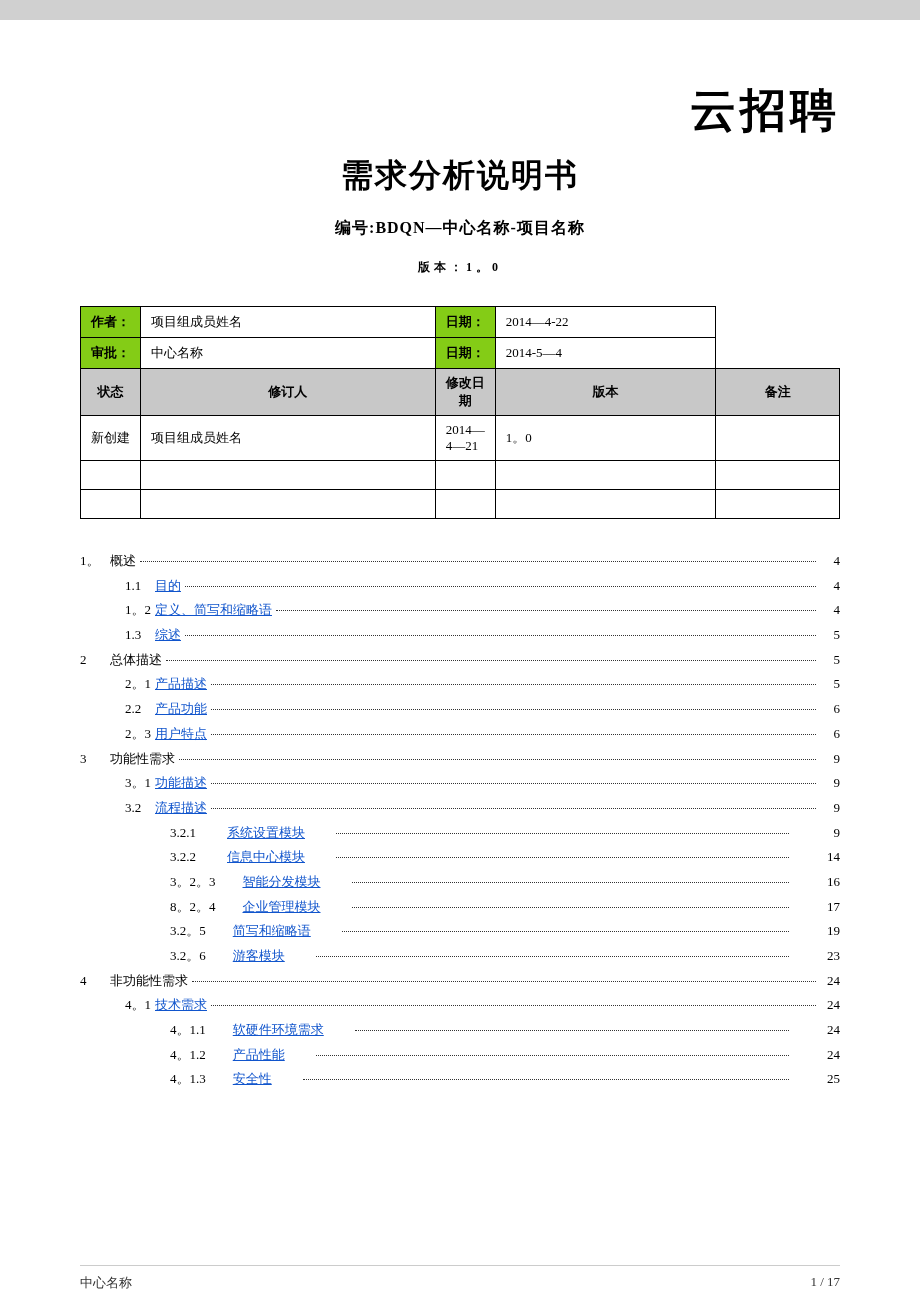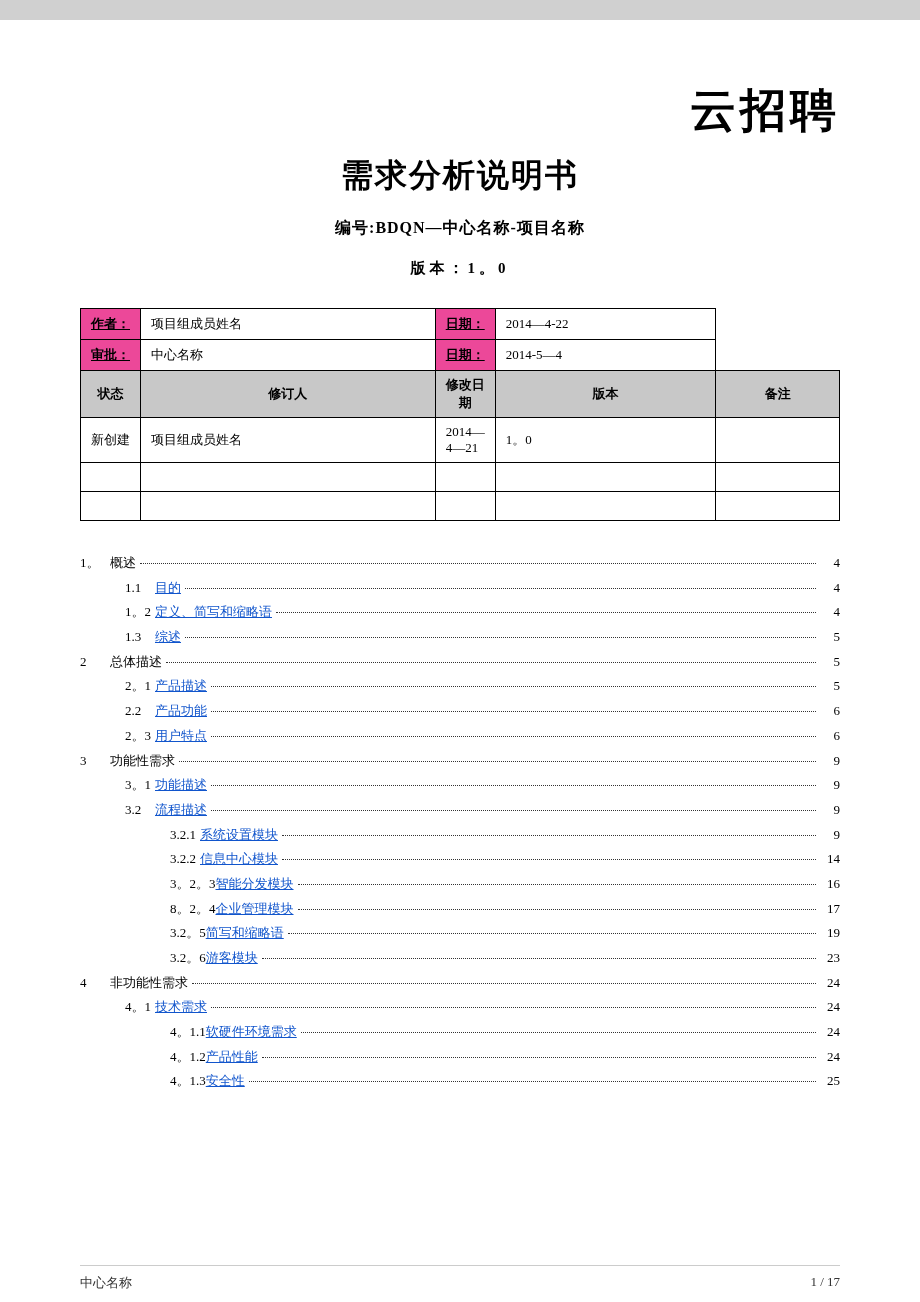--- a/index.html
+++ b/index.html
@@ -46,45 +46,44 @@
     .title-code {
       text-align: center;
       font-size: 16px;
       font-weight: bold;
       margin-bottom: 20px;
       letter-spacing: 1px;
     }
 
     .title-version {
       text-align: center;
-      font-size: 15px;
+      font-size: 12px;
       font-weight: bold;
       margin-bottom: 30px;
       letter-spacing: 4px;
     }
 
     
     .info-table {
       width: 100%;
       border-collapse: collapse;
       margin-bottom: 30px;
       font-size: 13px;
     }
 
     .info-table td {
       border: 1px solid #000;
       padding: 6px 10px;
     }
 
     .info-table .label-cell {
-      background: #ec4899;
+      background: #84cc16;
       font-weight: bold;
       width: 60px;
       text-align: center;
-      text-decoration: underline;
     }
 
     .info-table .header-row td {
       background: #c8c8c8;
       font-weight: bold;
       text-align: center;
       padding: 5px 10px;
     }
 
     
@@ -154,20 +153,21 @@
       text-align: right;
       color: #000;
     }
 
     .toc-indent-1 {
       padding-left: 45px;
     }
 
     .toc-indent-2 {
       padding-left: 90px;
+      gap: 27px;
     }
 
     
     .footer {
       position: absolute;
       bottom: 30px;
       left: 80px;
       right: 80px;
       display: flex;
       justify-content: space-between;

